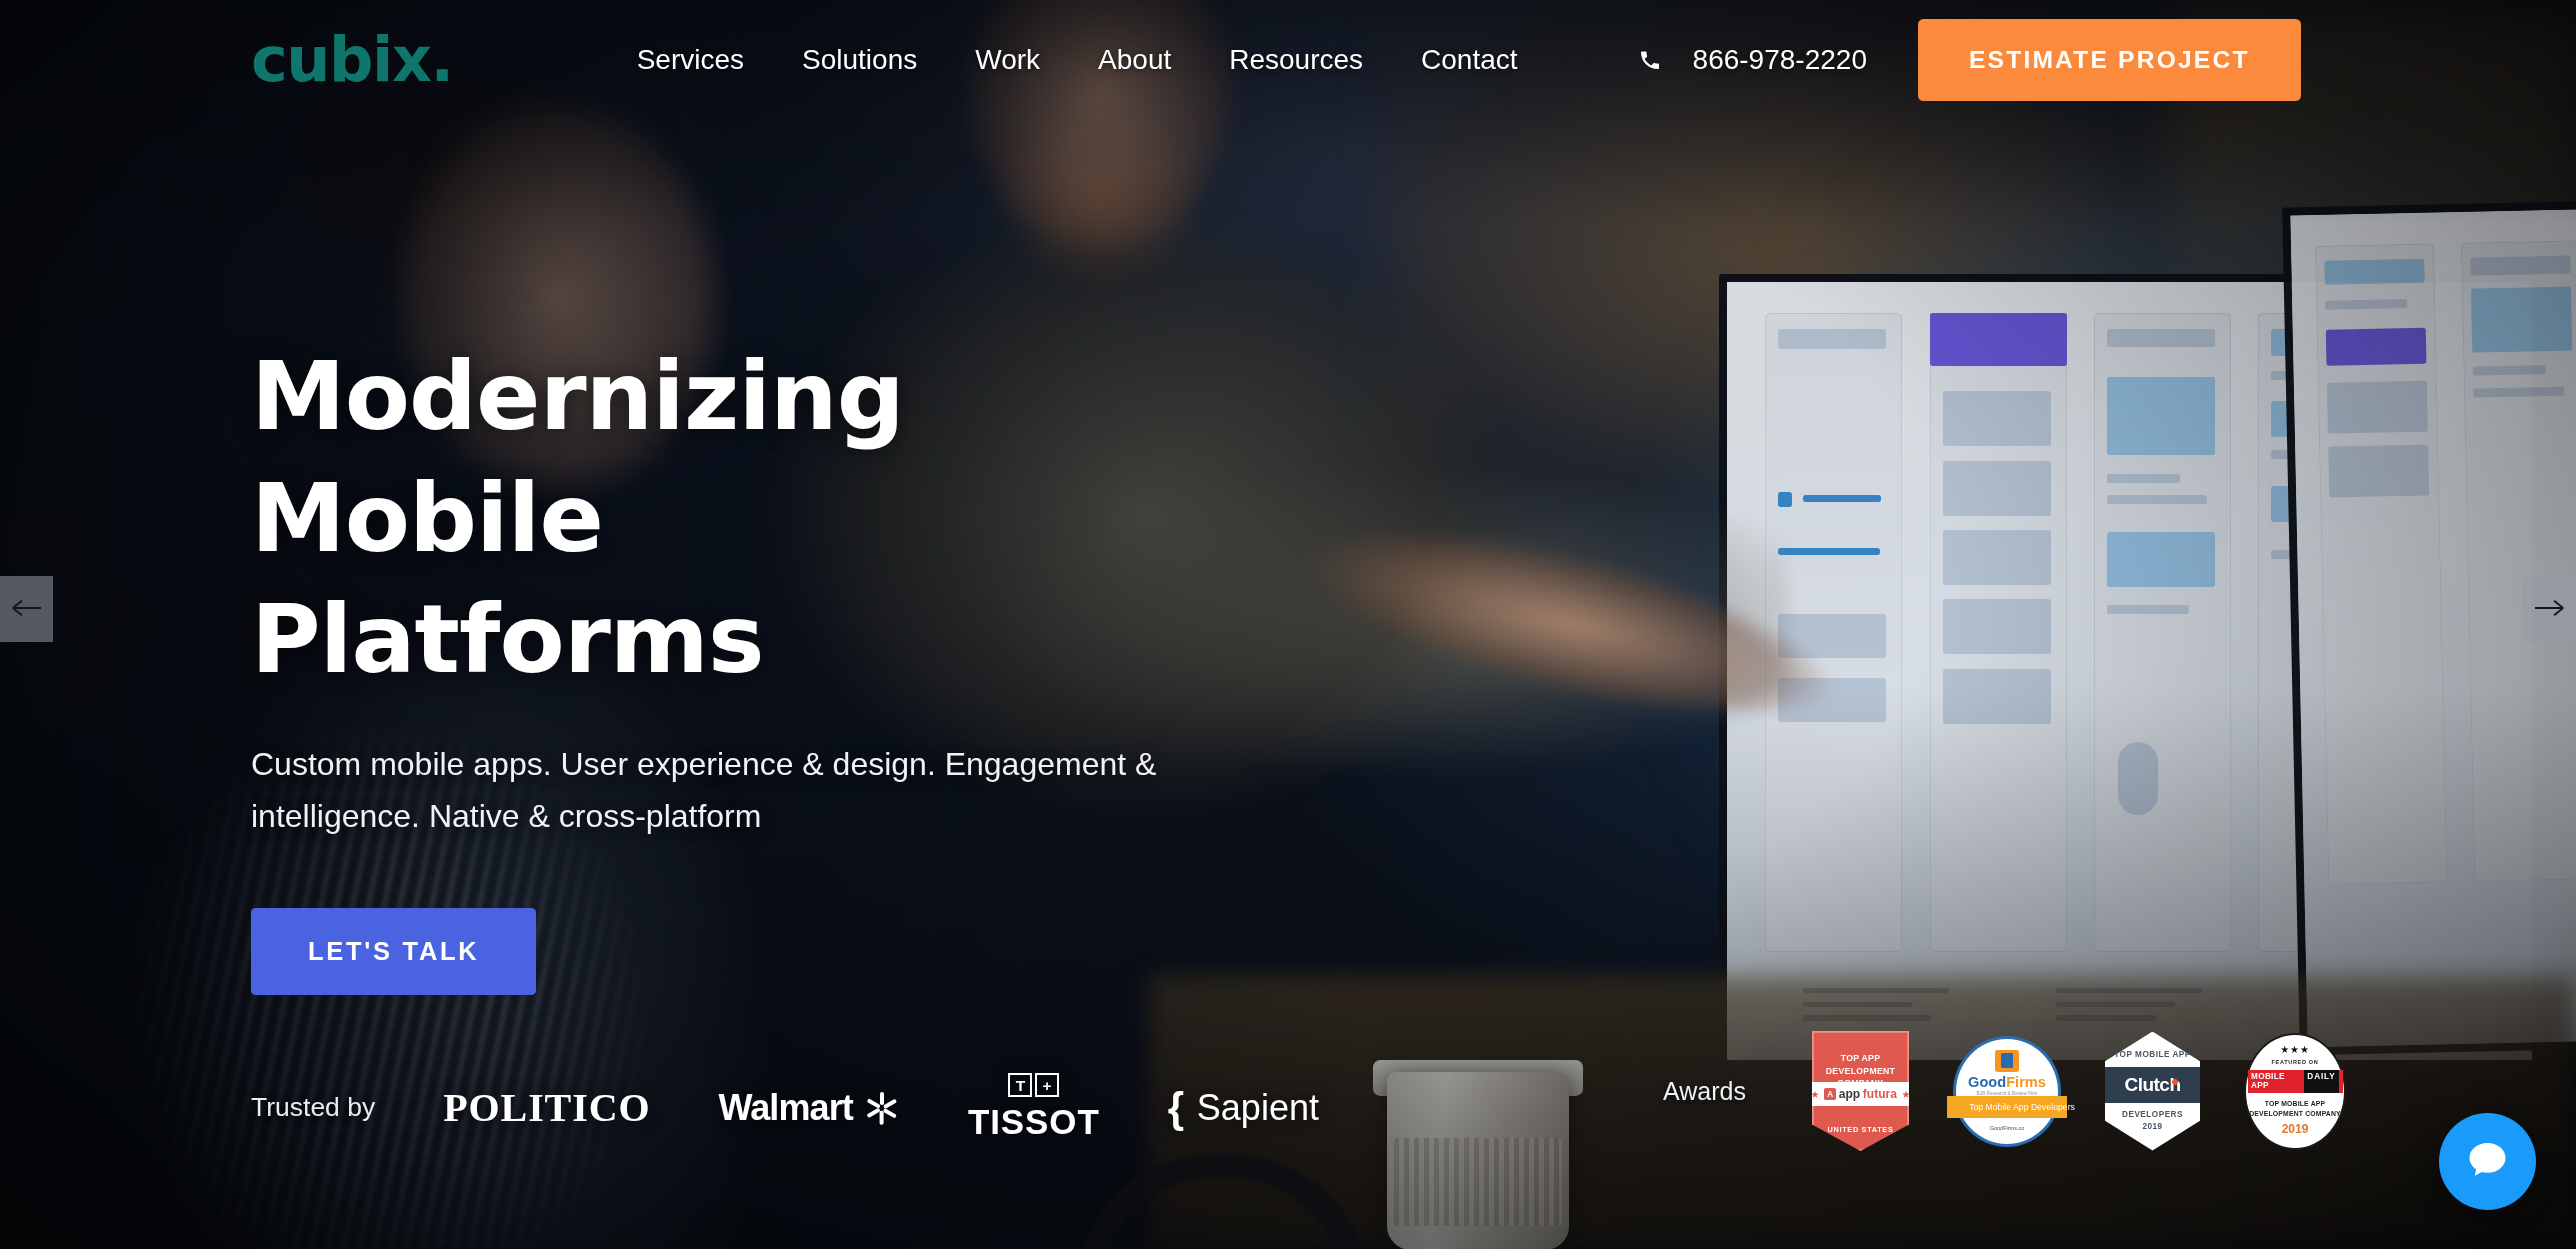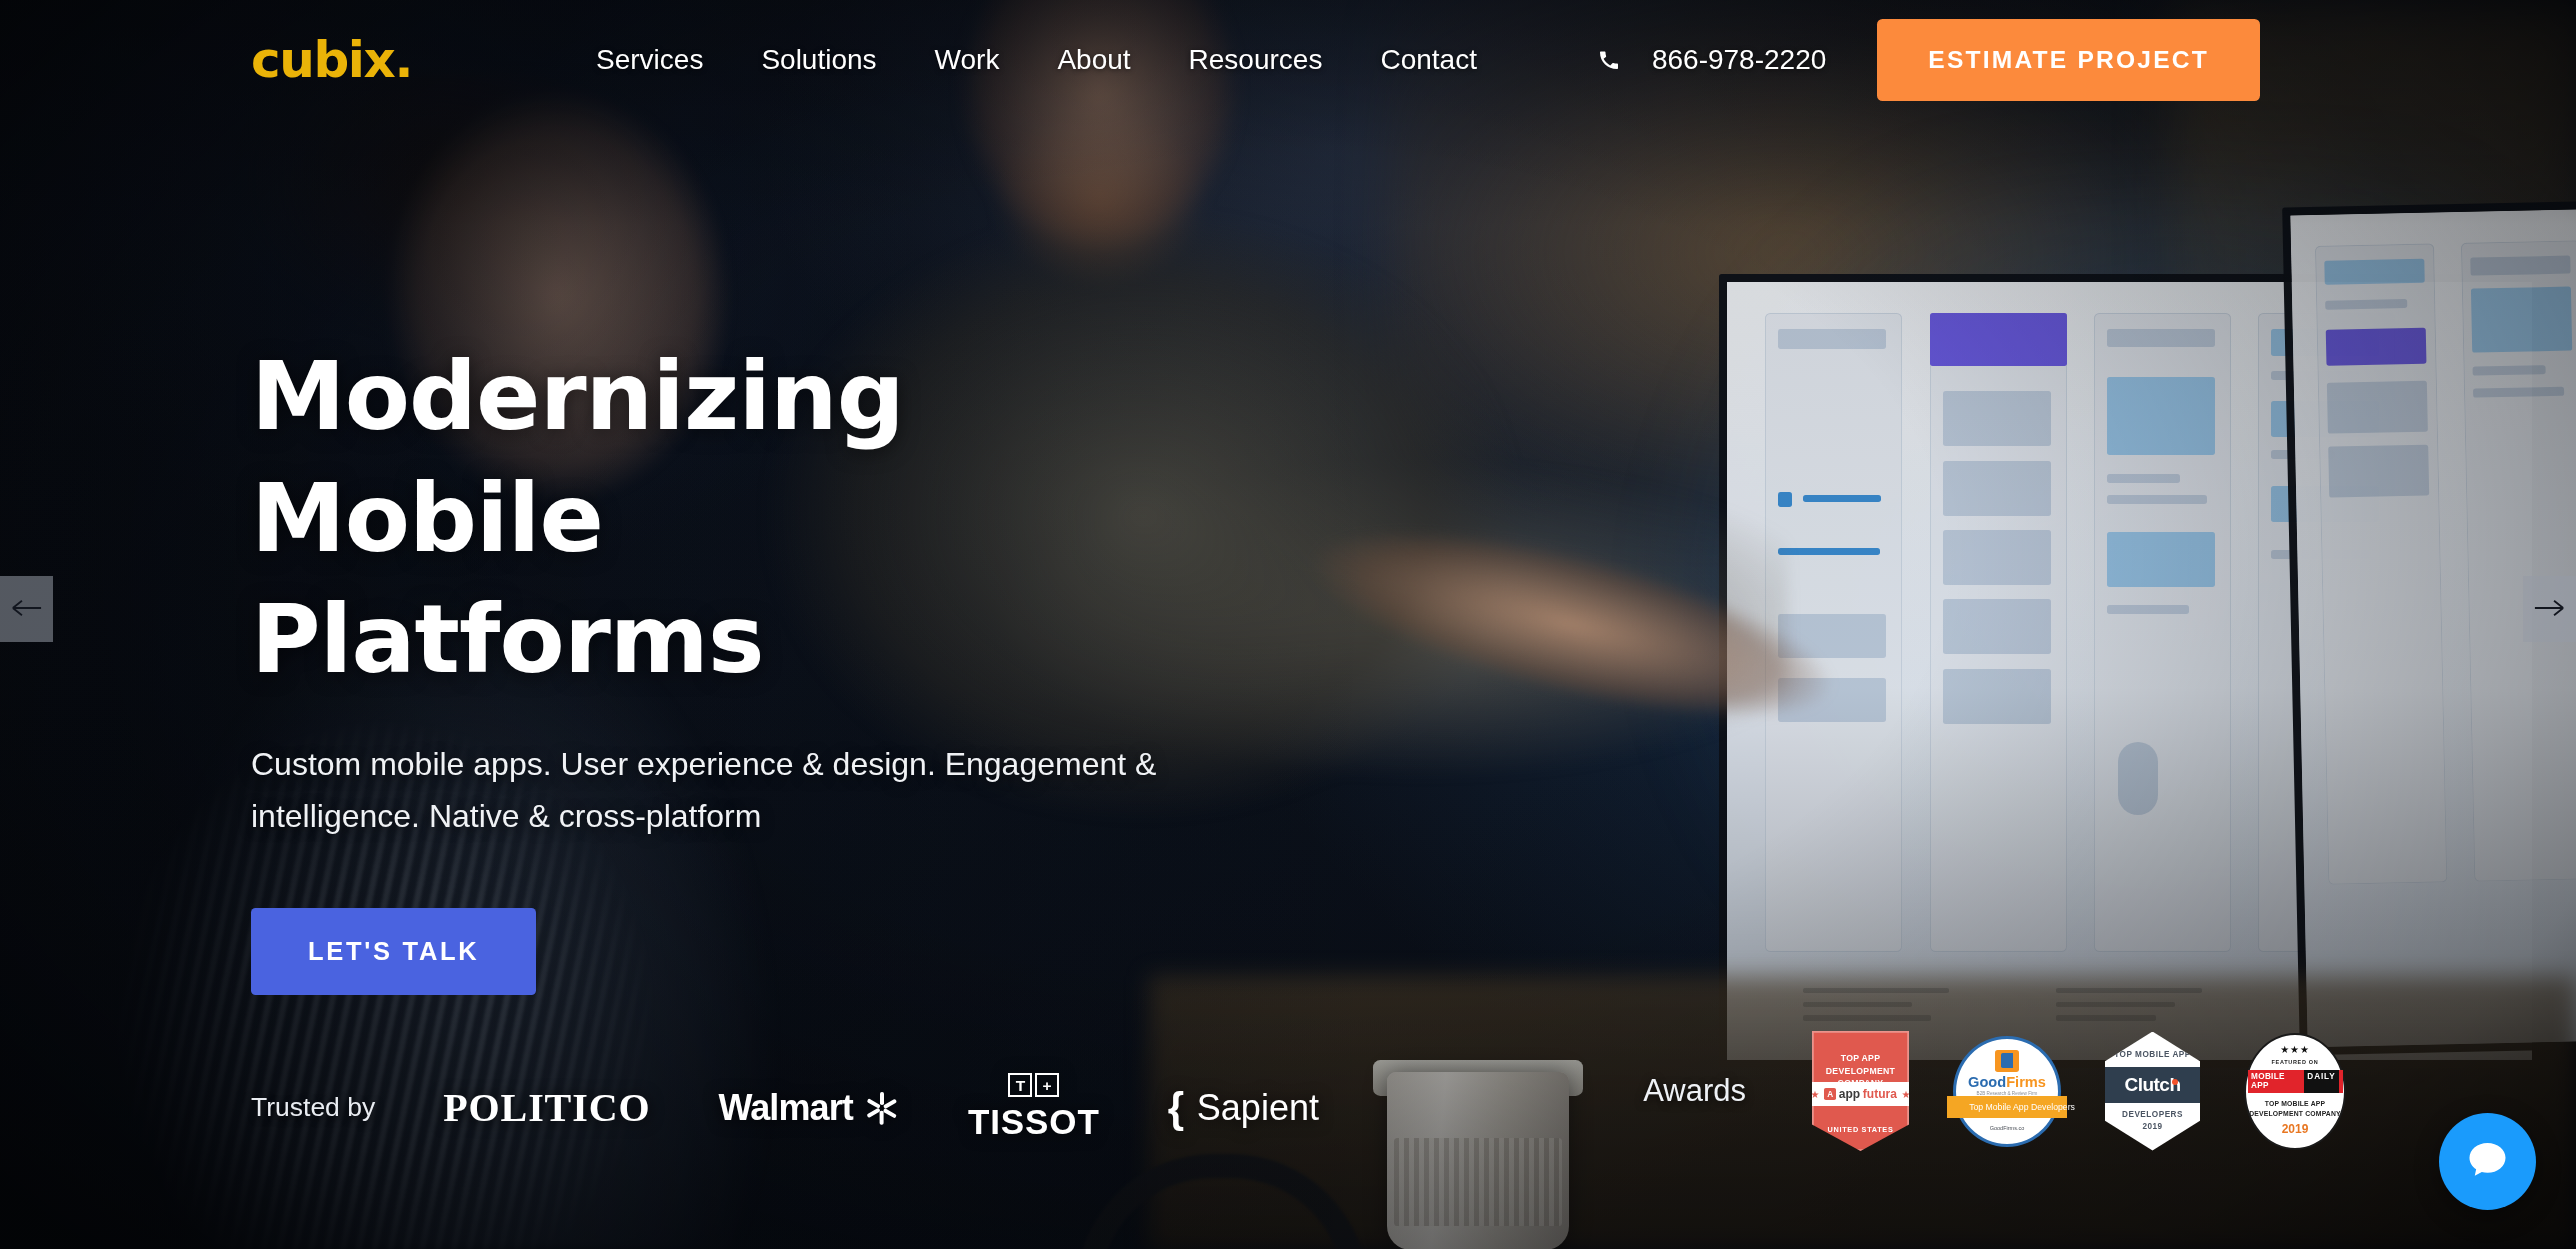--- a/index.html
+++ b/index.html
@@ -147,21 +147,21 @@
     background: linear-gradient(90deg, rgba(6,9,15,.78) 0%, rgba(6,9,15,.45) 45%, rgba(6,9,15,0) 100%);
   }
 
   
   .header {
     position: absolute; left: 0; top: 0; right: 0; height: 119px;
     display: flex; align-items: center; z-index: 40;
     padding: 0 44px 0 251px;
   }
   .logo {
-    font-size: 50px; font-weight: 700; color: #eab308;
+    font-size: 62px; font-weight: 700; color: #0f766e;
     letter-spacing: -1.4px; line-height: 1; cursor: pointer;
     font-family: "DejaVu Sans", sans-serif;
     text-align: right;
   }
   .nav { display: flex; align-items: center; gap: 0; margin-left: 155px; }
   .nav-item {
     color: #fff; font-size: 28px; font-weight: 400;
     padding: 0 29px; cursor: pointer; white-space: nowrap;
     text-shadow: 0 0.9px 5.5px rgba(0,0,0,.6);
   }
@@ -220,21 +220,21 @@
     width:24px; height:24px; border:2.7px solid #fff; font-size:15.5px; font-weight:700; line-height:1; }
   .tissot-word { font-size: 35px; font-weight: 700; letter-spacing: 0.9px; }
   .brand-sapient { display:flex; align-items:center; gap:12.8px; }
   .sapient-s { font-size: 42px; font-weight: 700; line-height: 1; }
   .sapient-word { font-size: 36px; font-weight: 400; }
 
   .awards {
     position: absolute; right: 230px; bottom: 99px; z-index: 30;
     display: flex; align-items: center; gap: 0;
   }
-  .awards-label { color:#eef1f5; font-size: 31px; margin-right: 66px; text-shadow: 0 1.8px 9px rgba(0,0,0,.7); }
+  .awards-label { color:#eef1f5; font-size: 25px; margin-right: 66px; text-shadow: 0 1.8px 9px rgba(0,0,0,.7); }
   .badge { margin-right: 44px; cursor: pointer; }
   .badge:last-child { margin-right: 0; }
 
   
   .b-appfutura {
     width: 97px; height: 120px; position: relative;
     background: #E0594E;
     clip-path: polygon(0 0, 100% 0, 100% 78%, 50% 100%, 0 78%);
     display:flex; flex-direction:column; align-items:center; padding-top:21px;
     box-shadow: inset 0 0 0 1.8px rgba(255,255,255,.35);

